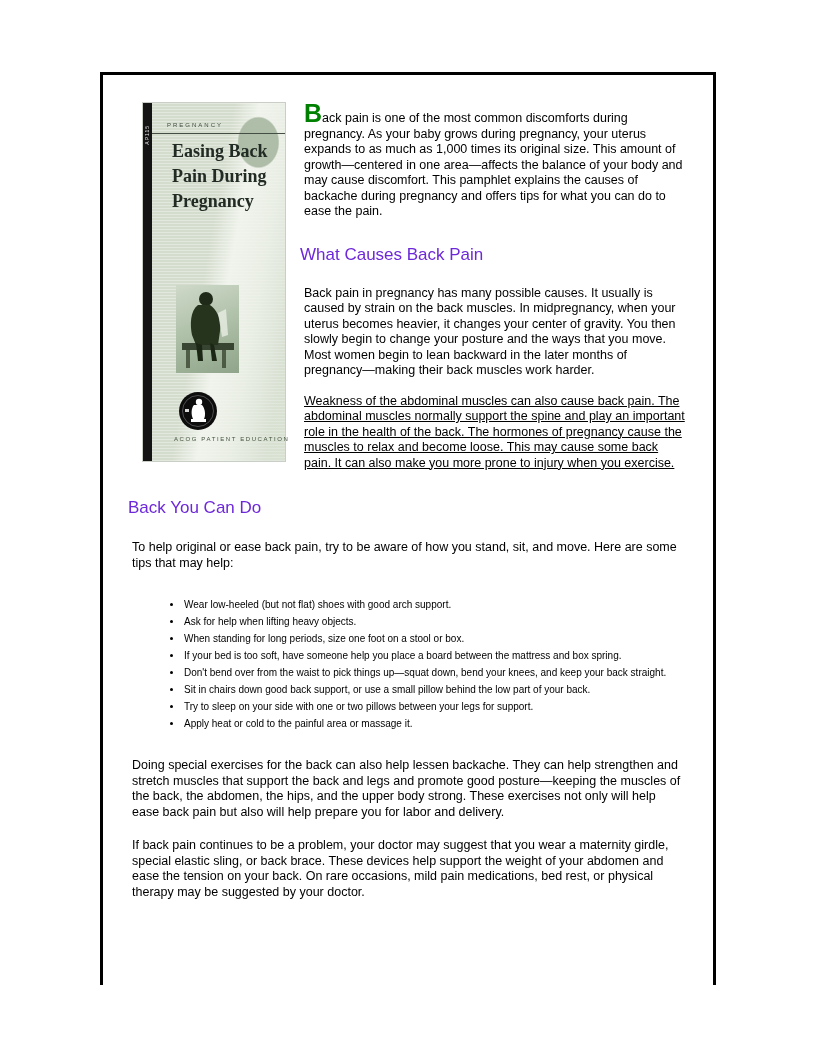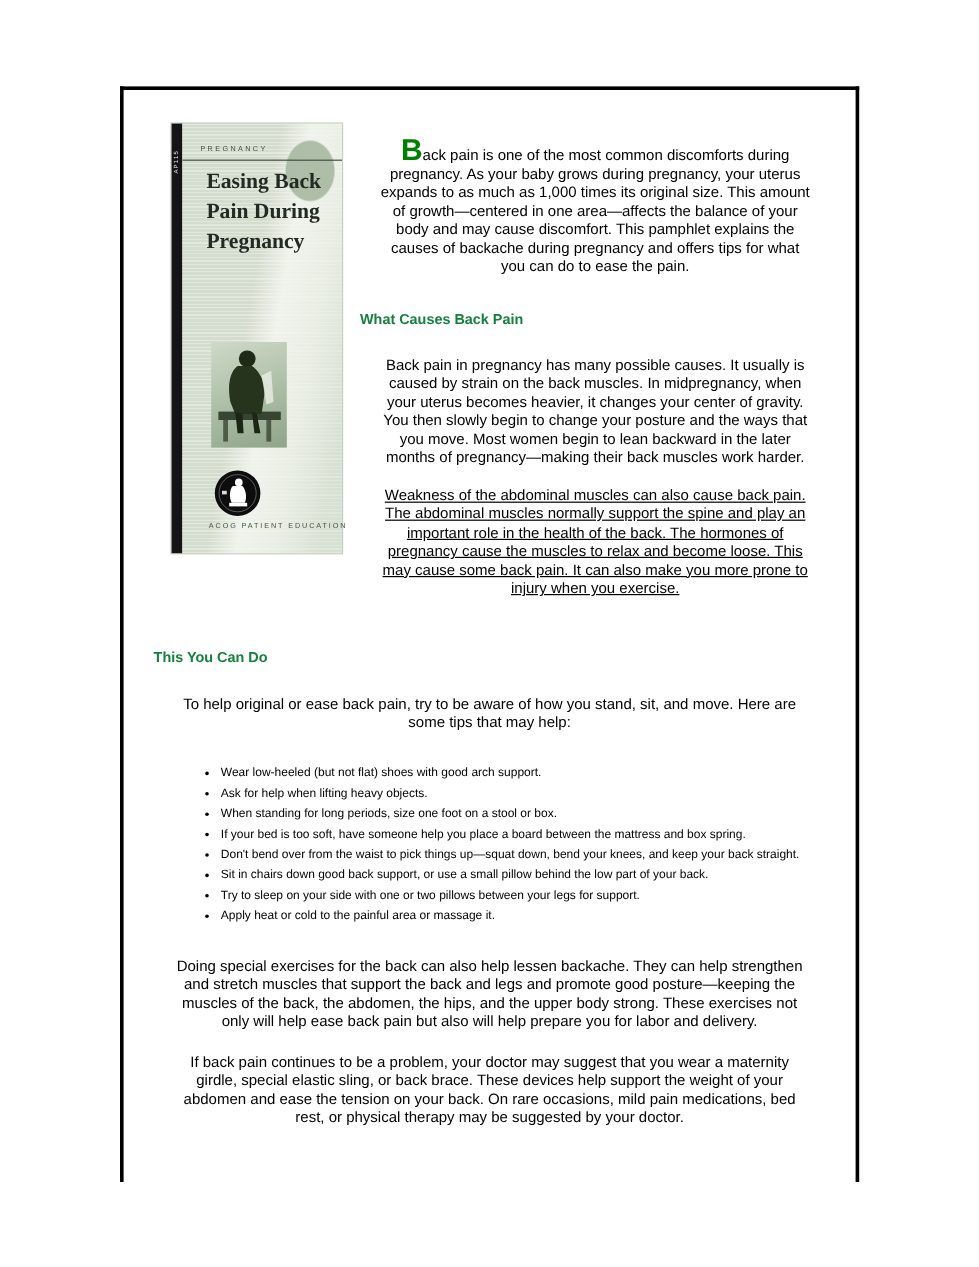--- a/index.html
+++ b/index.html
@@ -24,23 +24,23 @@
   .cover-rule{position:absolute;left:0;right:0;top:30px;height:1px;background:#454e45;}
   .cover-title{position:absolute;left:20px;top:36px;font-family:"Liberation Serif",serif;
                font-size:18px;line-height:25px;font-weight:700;color:#212a23;}
   .cover-photo{position:absolute;left:24px;top:182px;width:63px;height:88px;
                background:linear-gradient(160deg,#cfd9c9 0%,#aabda4 55%,#8fa48a 100%);}
   .logo{position:absolute;left:26px;top:288px;width:40px;height:40px;}
   .imprint{position:absolute;left:22px;top:333px;font-size:6px;letter-spacing:1.6px;
            color:#44523f;white-space:nowrap;}
 
   .intro-col{width:392px;margin-left:15px;}
-  .para{margin:16px;font-size:12.5px;line-height:15.5px;text-align:center;}
+  .para{margin:4px;font-size:12.5px;line-height:15.5px;}
   .intro-col .heading{margin:26px 0 22px 0;}
-  .heading{font-size:12px;line-height:18px;font-weight:700;color:#15803d;margin:0;}
+  .heading{font-size:17px;line-height:18px;font-weight:400;color:#6d28d9;margin:0;}
   .gap-before{margin-top:15px;text-decoration:underline;}
   .dropcap{font-size:25px;font-weight:700;color:#008000;line-height:13px;letter-spacing:0;}
 
   
   .main{margin:24px 25px 0 25px;width:560px;}
   .main .heading{margin:0 0 23px 0;}
   .tips{margin:25px 0 0 0;padding:0 0 0 55px;list-style:disc;}
   .tips li{font-size:10px;line-height:17px;padding-left:1px;}
   .main .closing{margin-top:26px;}
   .main .closing2{margin-top:18px;}
@@ -94,21 +94,21 @@
       <div class="intro-col">
         <p class="para"><span class="dropcap">B</span><span>ack pain is one of the most common discomforts during pregnancy. As your baby grows during pregnancy, your uterus expands to as much as 1,000 times its original size. This amount of growth—centered in one area—affects the balance of your body and may cause discomfort. This pamphlet explains the causes of backache during pregnancy and offers tips for what you can do to ease the pain.</span></p>
         <h2 class="heading">What Causes Back Pain</h2>
         <p class="para">Back pain in pregnancy has many possible causes. It usually is caused by strain on the back muscles. In midpregnancy, when your uterus becomes heavier, it changes your center of gravity. You then slowly begin to change your posture and the ways that you move. Most women begin to lean backward in the later months of pregnancy—making their back muscles work harder.</p>
         <p class="para gap-before">Weakness of the abdominal muscles can also cause back pain. The abdominal muscles normally support the spine and play an important role in the health of the back. The hormones of pregnancy cause the muscles to relax and become loose. This may cause some back pain. It can also make you more prone to injury when you exercise.</p>
       </div>
 
     </div>
 
     <div class="main">
-      <h2 class="heading">This You Can Do</h2>
+      <h2 class="heading">Back You Can Do</h2>
       <p class="para">To help original or ease back pain, try to be aware of how you stand, sit, and move. Here are some tips that may help:</p>
       <ul class="tips">
         <li>Wear low-heeled (but not flat) shoes with good arch support.</li>
         <li>Ask for help when lifting heavy objects.</li>
         <li>When standing for long periods, size one foot on a stool or box.</li>
         <li>If your bed is too soft, have someone help you place a board between the mattress and box spring.</li>
         <li>Don't bend over from the waist to pick things up—squat down, bend your knees, and keep your back straight.</li>
         <li>Sit in chairs down good back support, or use a small pillow behind the low part of your back.</li>
         <li>Try to sleep on your side with one or two pillows between your legs for support.</li>
         <li>Apply heat or cold to the painful area or massage it.</li>

